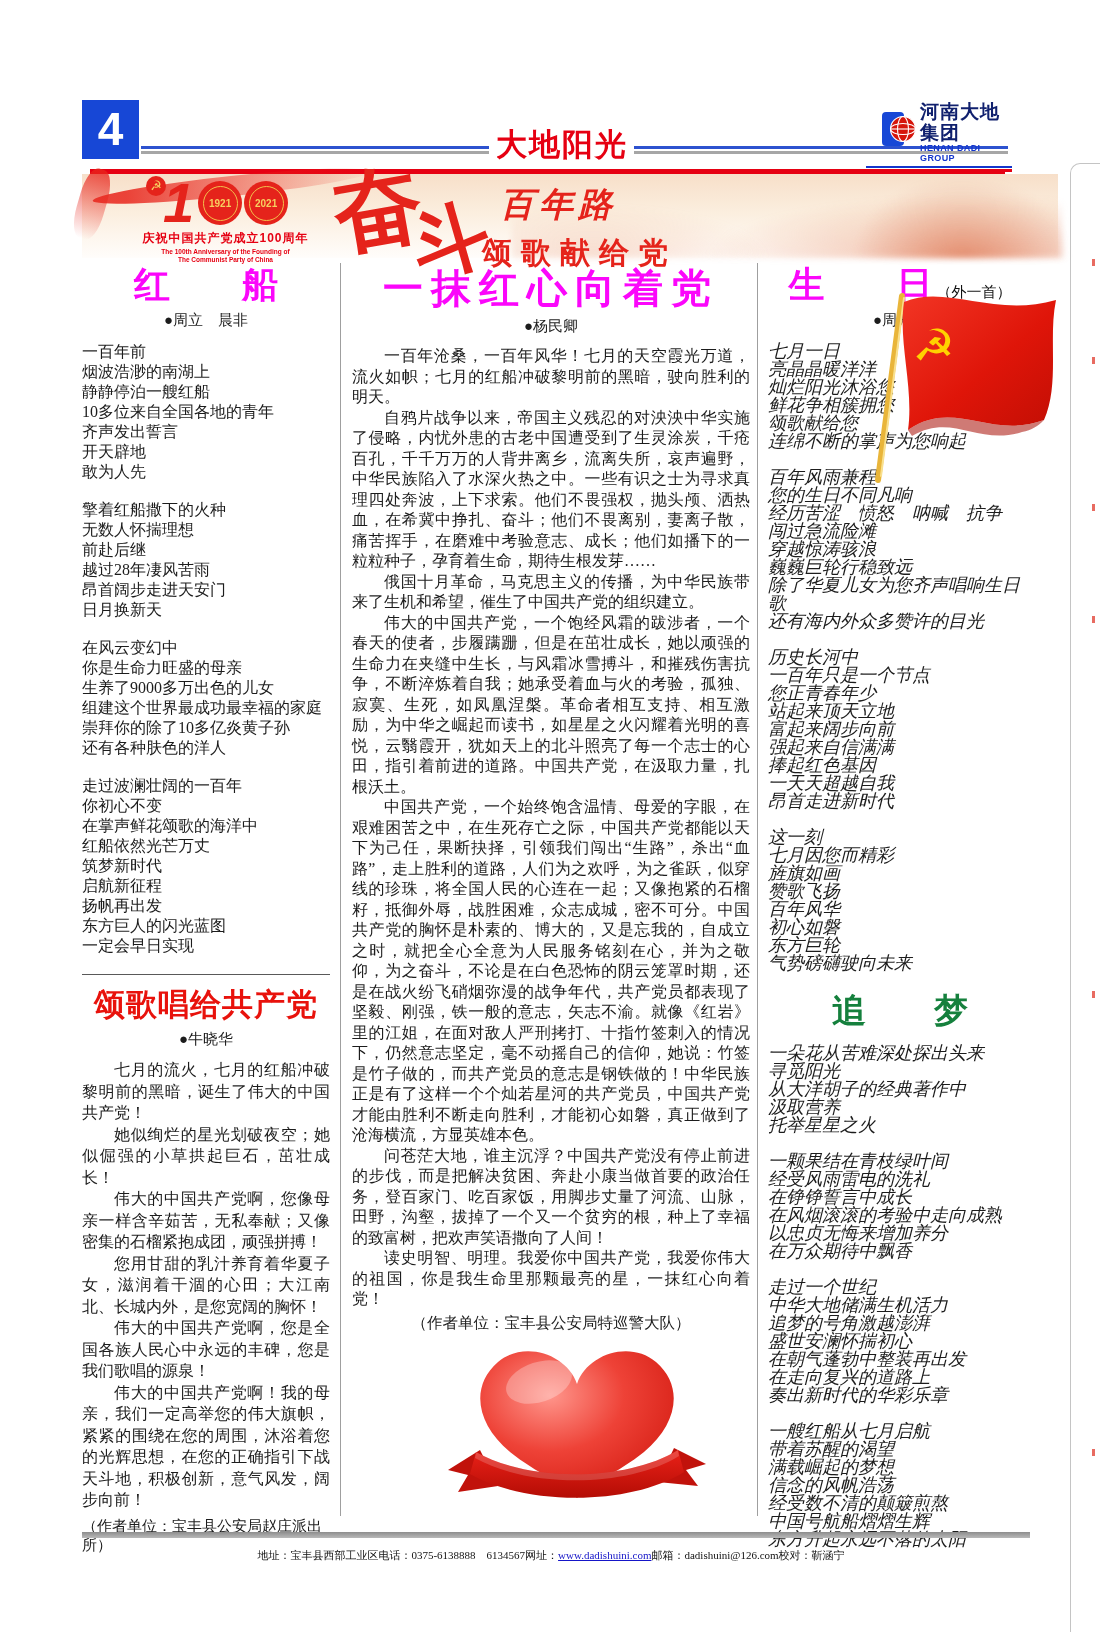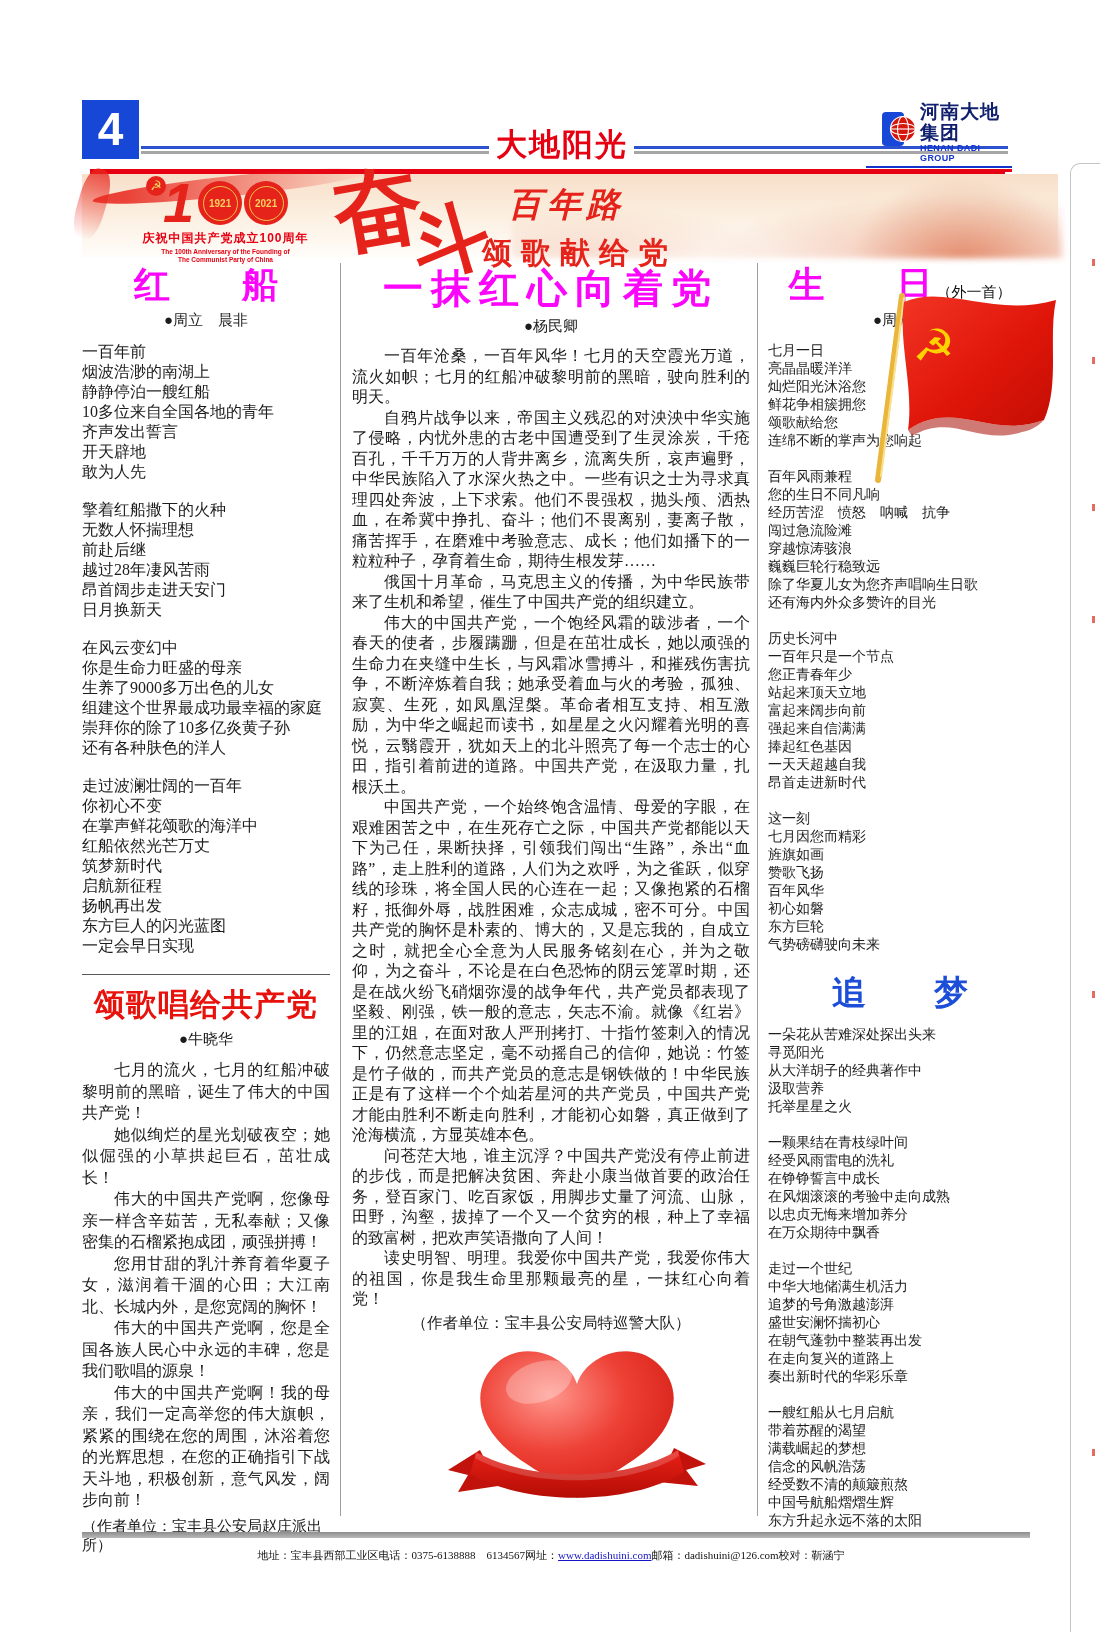--- a/index.html
+++ b/index.html
@@ -52,21 +52,21 @@
   .e-year { width:33px; height:33px; border:1.5px solid #f2c04c; border-radius:50%; color:#f7cf60;
             font:bold 10px/33px "Liberation Sans",sans-serif; text-align:center; }
   .e-cn { margin-top:3px; font-family:"Liberation Sans",sans-serif; font-weight:bold;
           font-size:12px; color:#e60012; letter-spacing:1px; }
   .e-en { margin-top:1px; font-family:"Liberation Sans",sans-serif; font-weight:bold;
           font-size:6.5px; line-height:8px; color:#e60012; }
   .calli { position:absolute; left:252px; top:-8px; color:#e5231b; font-weight:bold; width:180px; }
   .calli .c1 { display:inline-block; font-size:88px; line-height:88px; transform:rotate(-10deg); }
   .calli .c2 { display:inline-block; font-size:76px; line-height:76px; transform:rotate(-16deg) translate(-16px,24px); }
   .slogan1 { position:absolute; left:418px; top:8px; font-family:"Liberation Sans",sans-serif;
-             font-size:34px; font-weight:bold; font-style:italic; color:#e5231b; letter-spacing:5px;margin-left:8px; }
+             font-size:34px; font-weight:bold; font-style:italic; color:#e5231b; letter-spacing:5px; }
   .slogan2 { position:absolute; left:400px; top:59px; font-family:"Liberation Sans",sans-serif;
              font-size:30px; font-weight:bold; color:#e5231b; letter-spacing:9px; }
 
   
   .vdiv { position:absolute; top:263px; width:1px; height:1253px; background:#9f9f9f; }
   #vdiv1 { left:340px; } #vdiv2 { left:757px; }
 
   #col-left  { position:absolute; left:82px;  top:264px; width:248px; }
   #col-mid   { position:absolute; left:352px; top:264px; width:398px; }
   #col-right { position:absolute; left:768px; top:264px; width:264px; }
@@ -84,24 +84,24 @@
   .attribution { font-size:15px; margin-top:6px; }
 
   .mid-title { text-align:center; font-family:"Liberation Sans",sans-serif; font-size:40px;
                font-weight:bold; color:#fb06fb; letter-spacing:8px; line-height:48px; }
   #col-mid .para { font-size:16px; line-height:20.5px; }
   .attribution-center { text-align:center; font-size:15.5px; margin-top:3px; }
 
   .right-title-row { display:flex; align-items:baseline; justify-content:center; gap:4px; }
   .right-title-row .poem-title { display:inline-block; }
   .right-sub { font-size:15px; color:#111; }
-  #col-right .line { font-size:14px; line-height:18px; }
+  #col-right .line { font-size:18px; line-height:18px;font-style:italic; }
   #col-right .stanza { margin-bottom:18px; }
   .poem2-title { text-align:center; font-family:"Liberation Sans",sans-serif; font-size:34px;
-                 font-weight:bold; color:#1d4ed8; margin:14px 0 14px; line-height:40px; }
+                 font-weight:bold; color:#15803d; margin:14px 0 14px; line-height:40px; }
 
   
   .flag-wrap  { position:absolute; left:862px; top:290px; width:196px; height:198px; z-index:3; }
   .heart-wrap { position:absolute; left:446px; top:1332px; width:262px; height:180px; }
 
   
   .next-page { position:absolute; left:1070px; top:163px; width:30px; height:1469px;
                border-left:1px solid #c4c4c4; border-top:1px solid #c4c4c4; border-top-left-radius:10px; }
   .red-tick { position:absolute; left:21px; width:3px; height:7px; background:#e0392c; opacity:.75; }
 

